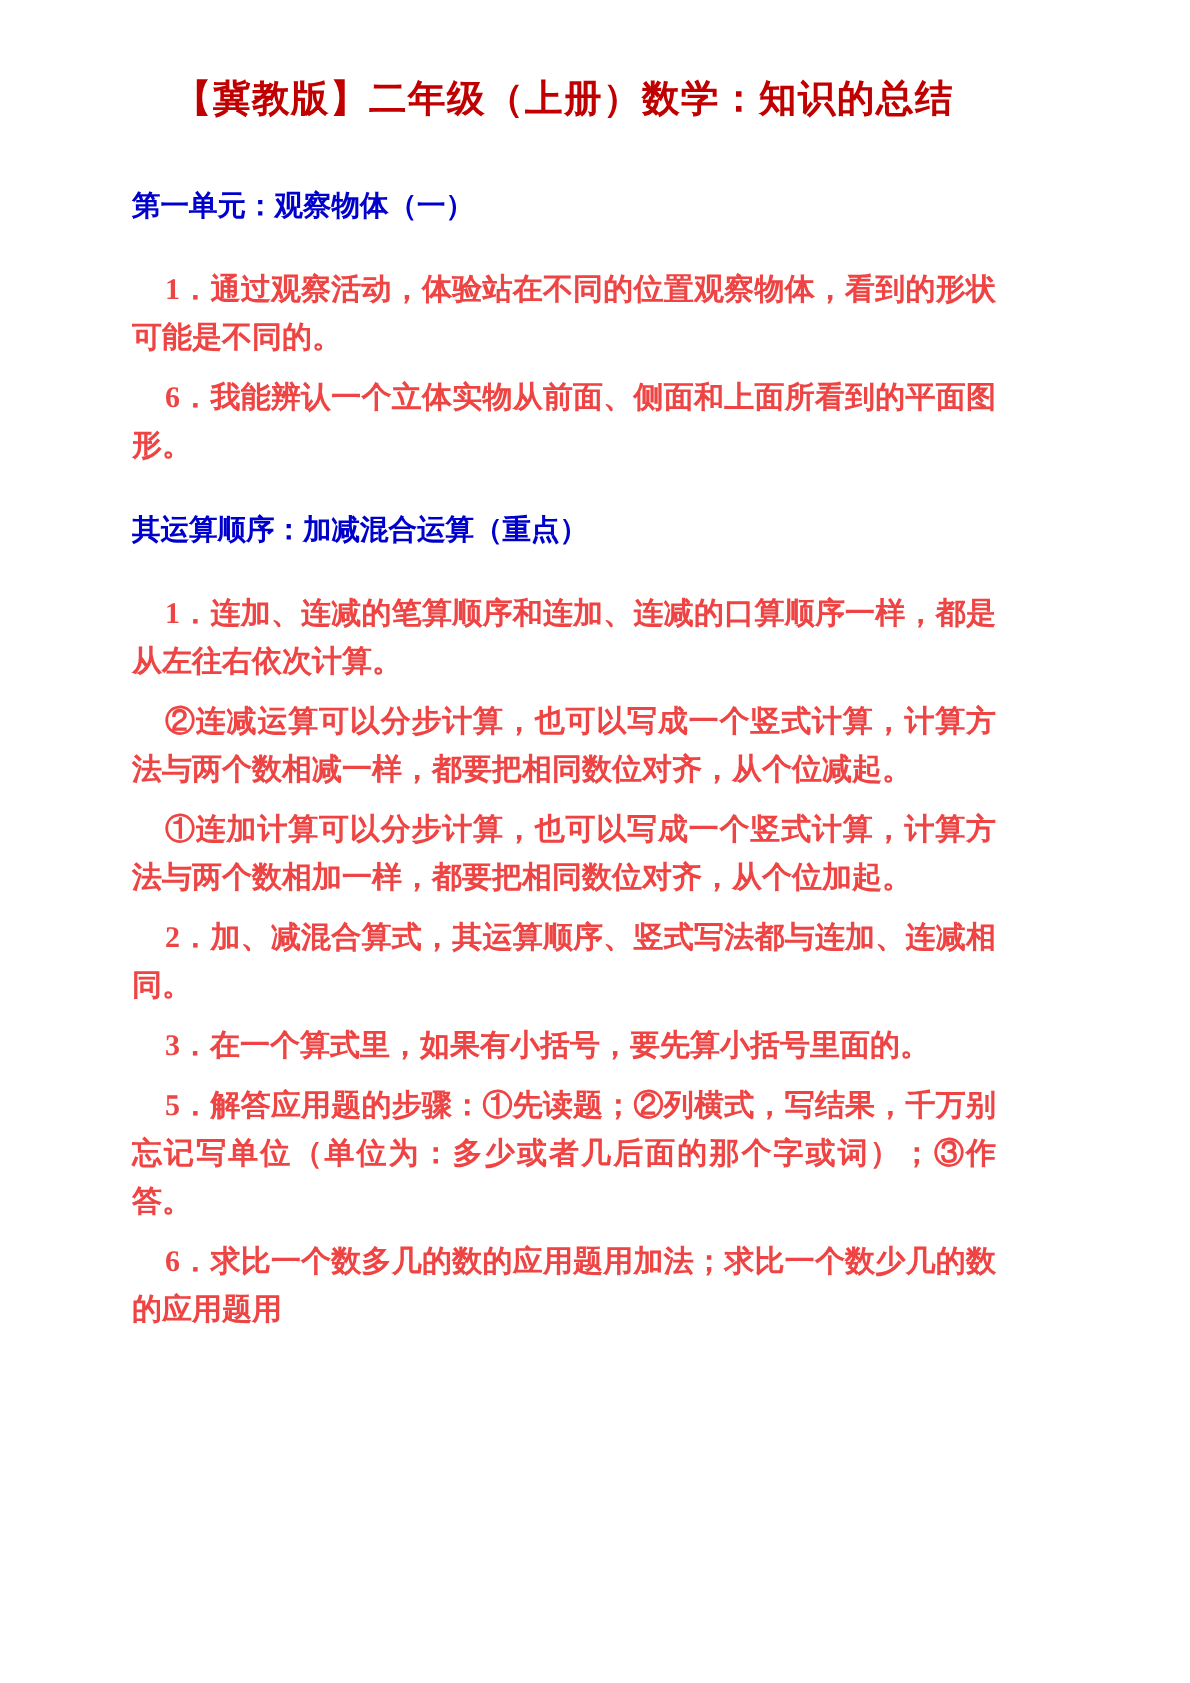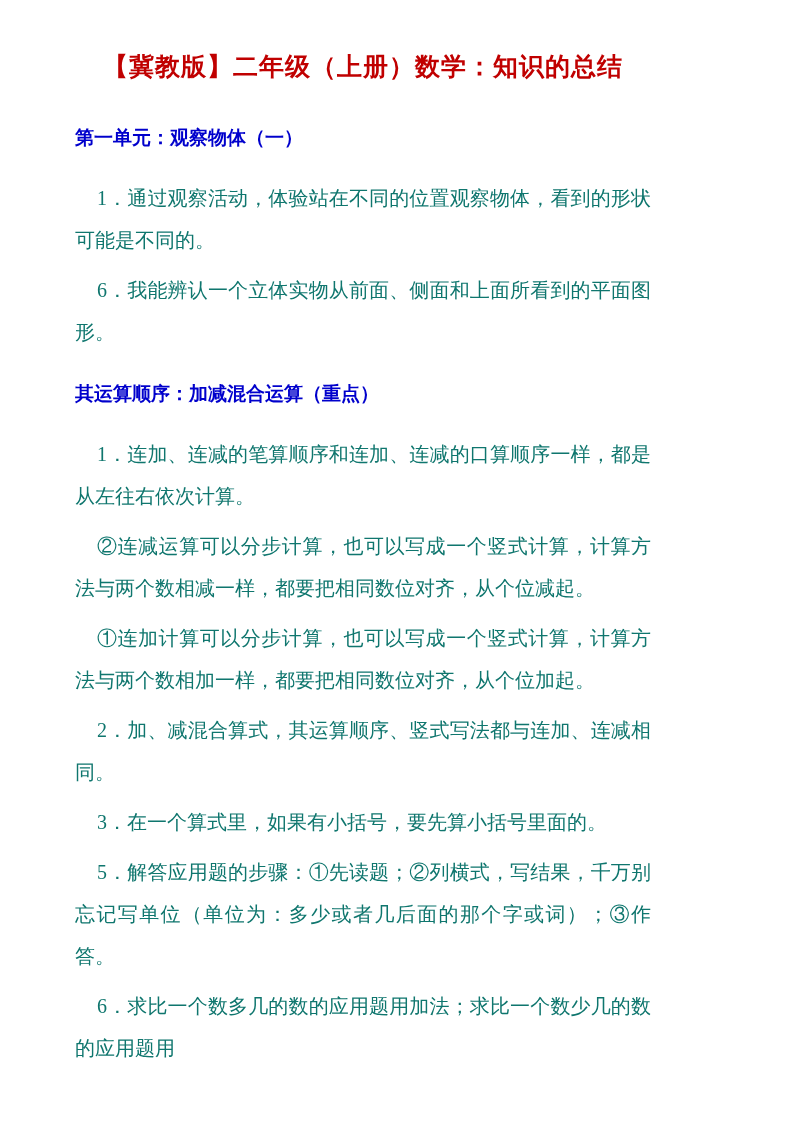--- a/index.html
+++ b/index.html
@@ -7,20 +7,21 @@
     padding: 0;
     background: #ffffff;
   }
   .page {
     position: relative;
     width: 708px;
     height: 1122px;
     background: #ffffff;
     overflow: hidden;
     font-family: "Liberation Serif", "DejaVu Serif", serif;
+    padding-left: 13px;
   }
   .page-inner {
     padding: 50px 57px 0 75px;
   }
   .doc-title {
     margin: 0 0 40px 0;
     font-family: "Liberation Sans", "DejaVu Sans", sans-serif;
     font-weight: bold;
     font-size: 25px;
     line-height: 33px;
@@ -33,25 +34,26 @@
     font-family: "Liberation Sans", "DejaVu Sans", sans-serif;
     font-weight: bold;
     font-size: 19px;
     line-height: 30px;
     text-align: left;
     color: #0000cc;
   }
   .para {
     margin: 0 0 8px 0;
     font-size: 20px;
-    line-height: 42px;
-    color: #0f766e;
+    line-height: 32px;
+    color: #ef4444;
     text-align: justify;
     text-indent: 22px;
     word-break: break-all;
+    font-weight: bold;
   }
   section { display: block; }
 </style>
 </head>
 <body>
 
 <div class="page">
   <div class="page-inner">
 
     <h1 class="doc-title">【冀教版】二年级（上册）数学：知识的总结</h1>

